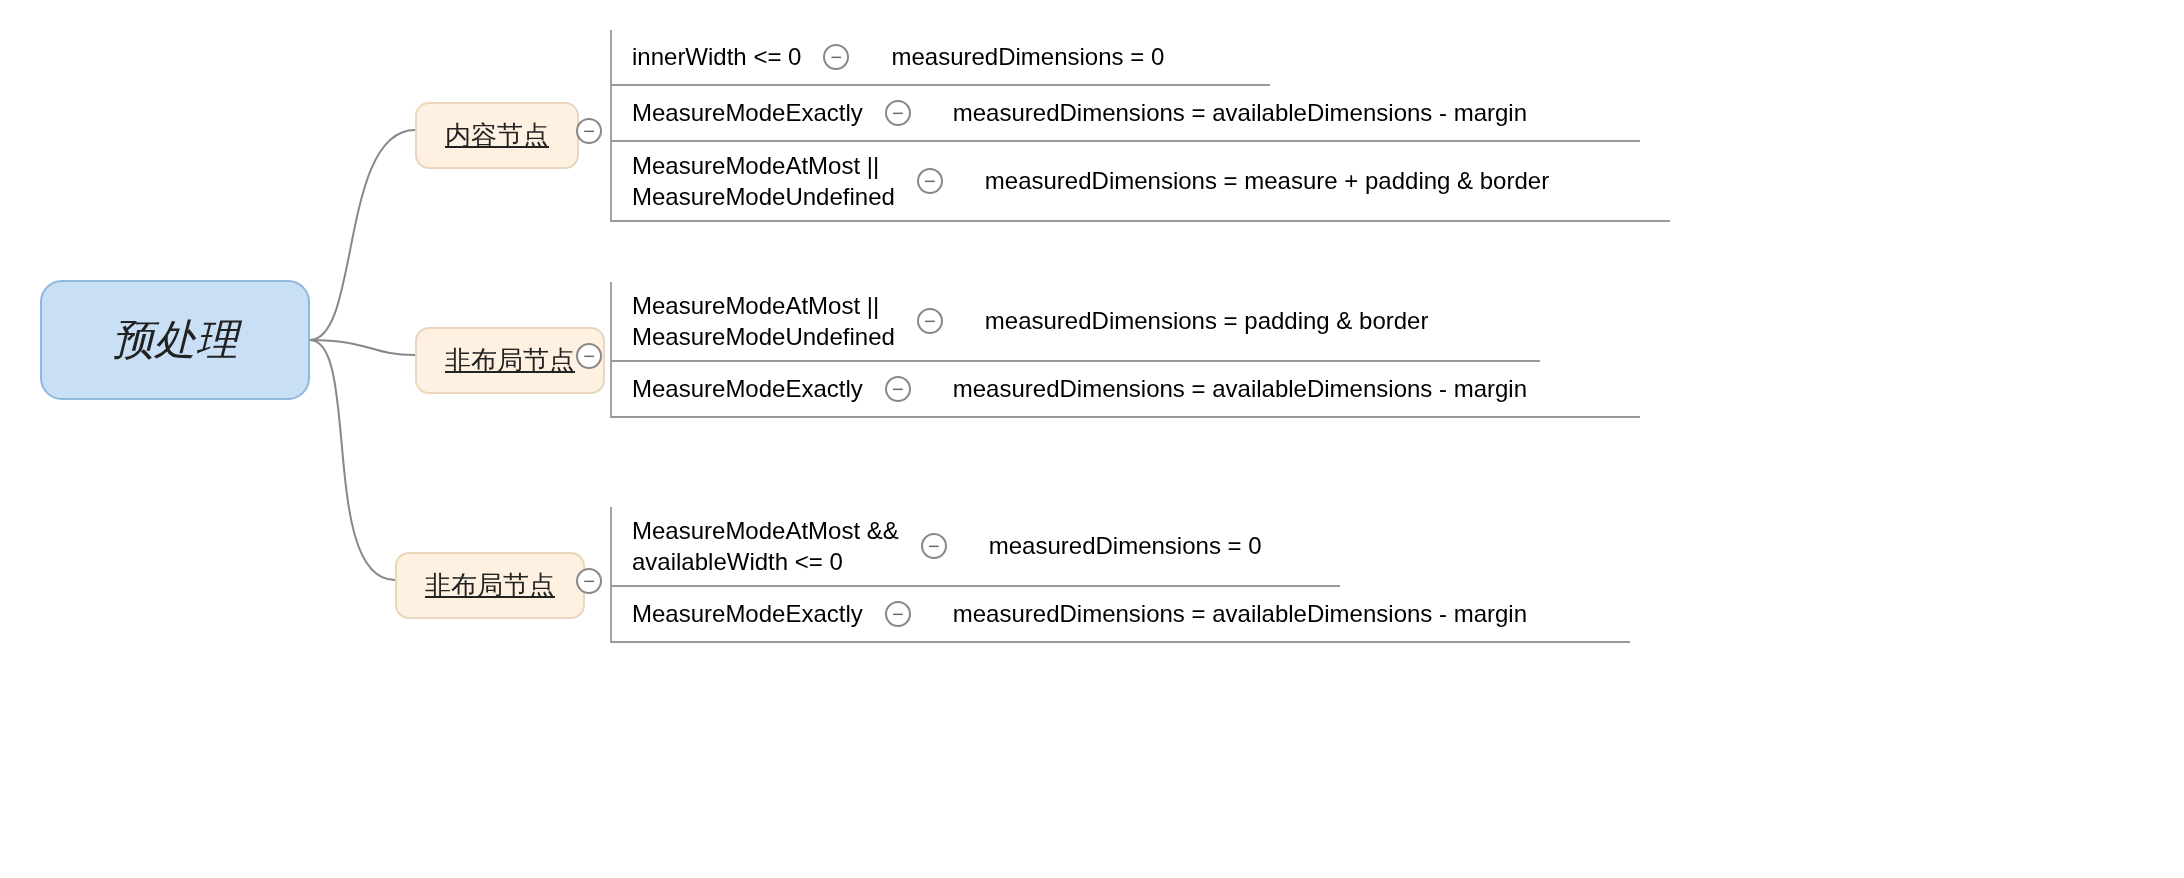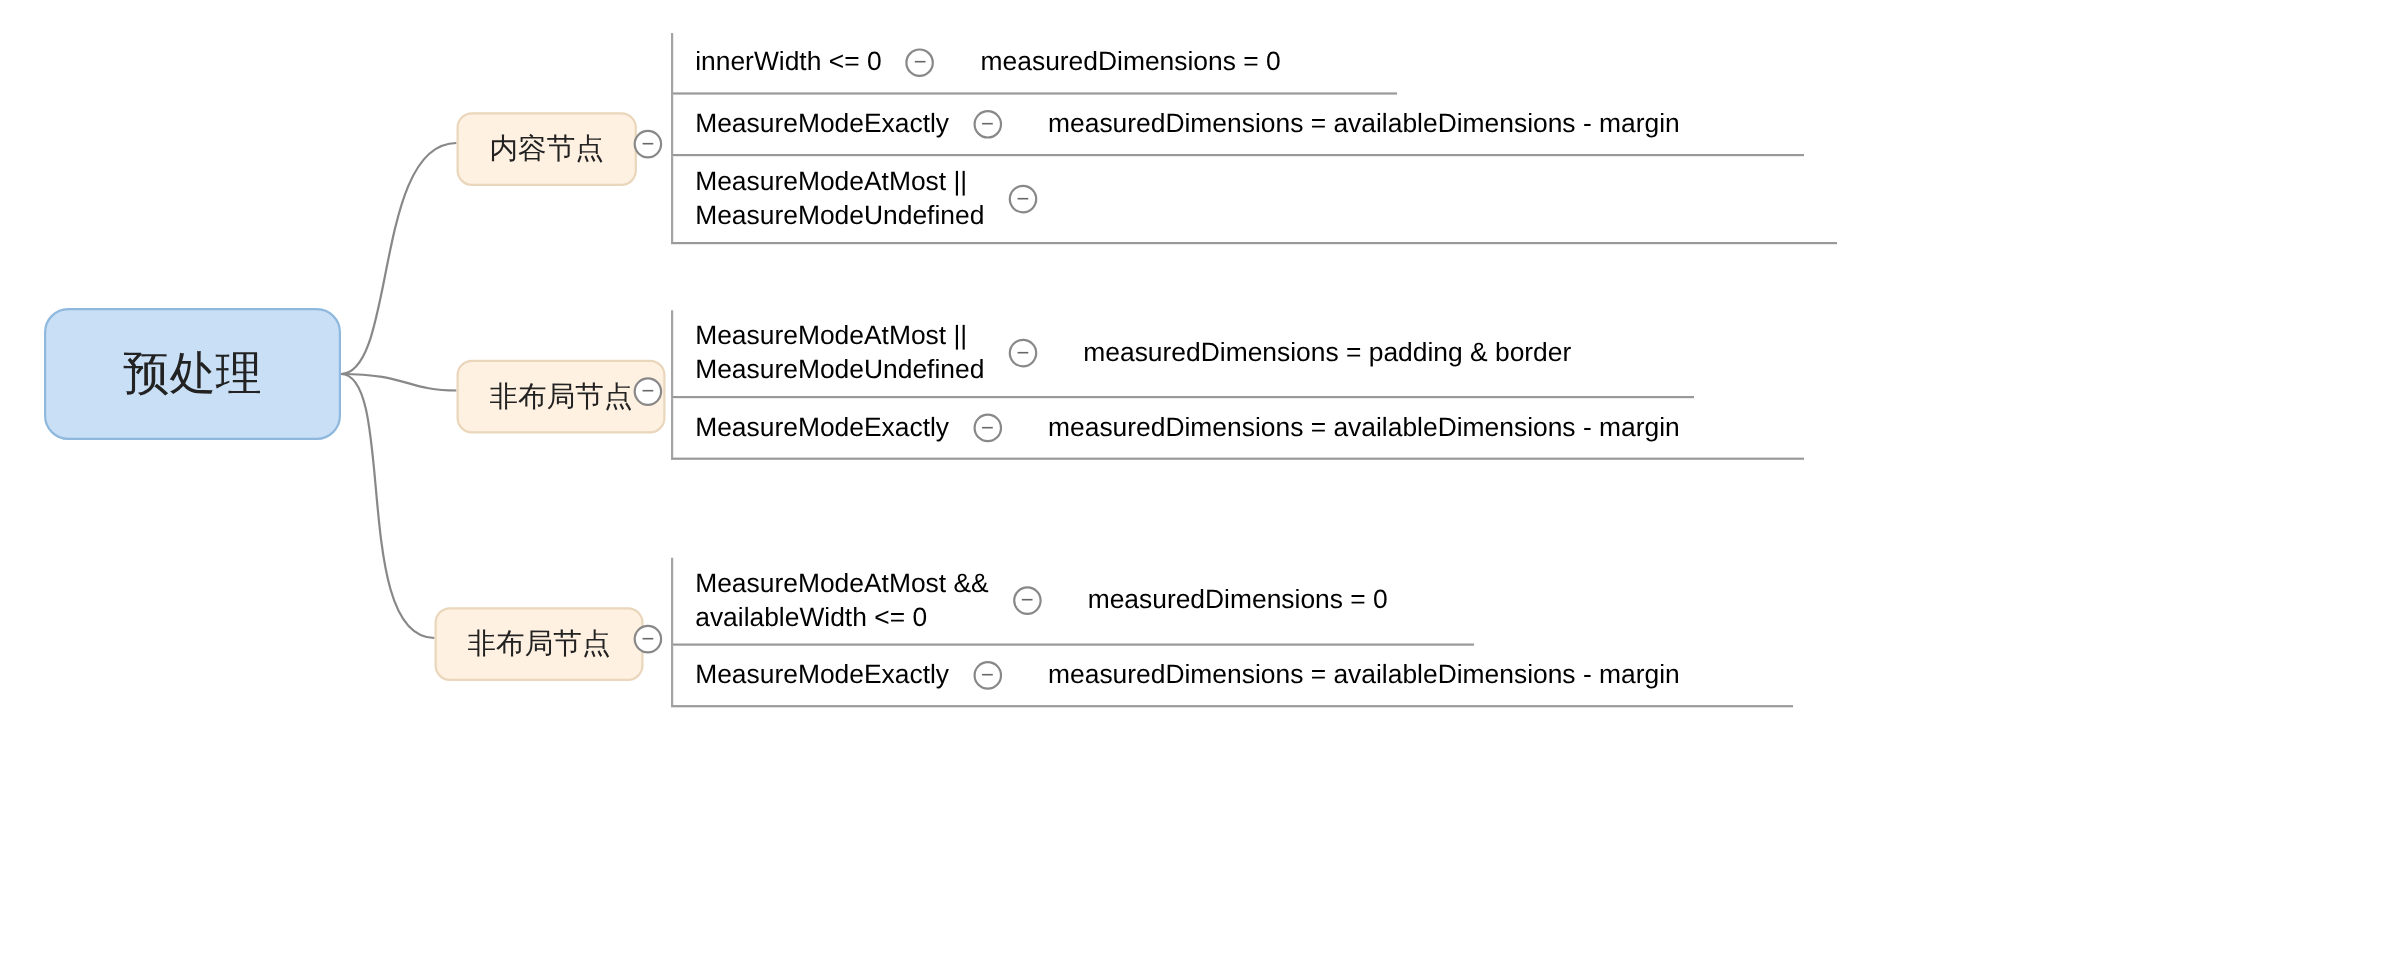--- a/index.html
+++ b/index.html
@@ -29,28 +29,30 @@
     color: #222;
   }
   .root {
     background: #c9dff5;
     border: 2px solid #8fb8de;
     border-radius: 22px;
     font-size: 42px;
     font-weight: 500;
     width: 270px;
     height: 120px;
+    font-style: italic;
   }
   .branch {
     background: #fff1e1;
     border: 2px solid #e9d6bb;
     border-radius: 14px;
     font-size: 26px;
     font-weight: 400;
     padding: 14px 28px;
+    text-decoration: underline;
   }
   .leaf-row {
     position: absolute;
     display: flex;
     align-items: center;
     border-bottom: 2px solid #999;
     border-left: 2px solid #a3a3a3;
     padding: 10px 20px 10px 20px;
     font-size: 24px;
     height: 56px;
@@ -124,20 +126,21 @@
   </div>
   <div class="leaf-row" style="left:590px; top:66px; width:1030px;">
     <span class="cond">MeasureModeExactly</span>
     <span class="minus"></span>
     <span class="result">measuredDimensions = availableDimensions - margin</span>
   </div>
   <div class="leaf-row" style="left:590px; top:122px; width:1060px; height:80px;">
     <span class="cond">MeasureModeAtMost ||
 MeasureModeUndefined</span>
     <span class="minus"></span>
+    <span class="result">measuredDimensions = measure + padding &amp; border</span>
   </div>
 
   <div class="node branch" style="left:395px; top:307px;">
     <span>非布局节点</span>
   </div>
   <div class="side-minus" style="left:556px; top:323px;"></div>
 
   <div class="leaf-row" style="left:590px; top:262px; width:930px; height:80px;">
     <span class="cond">MeasureModeAtMost ||
 MeasureModeUndefined</span>

